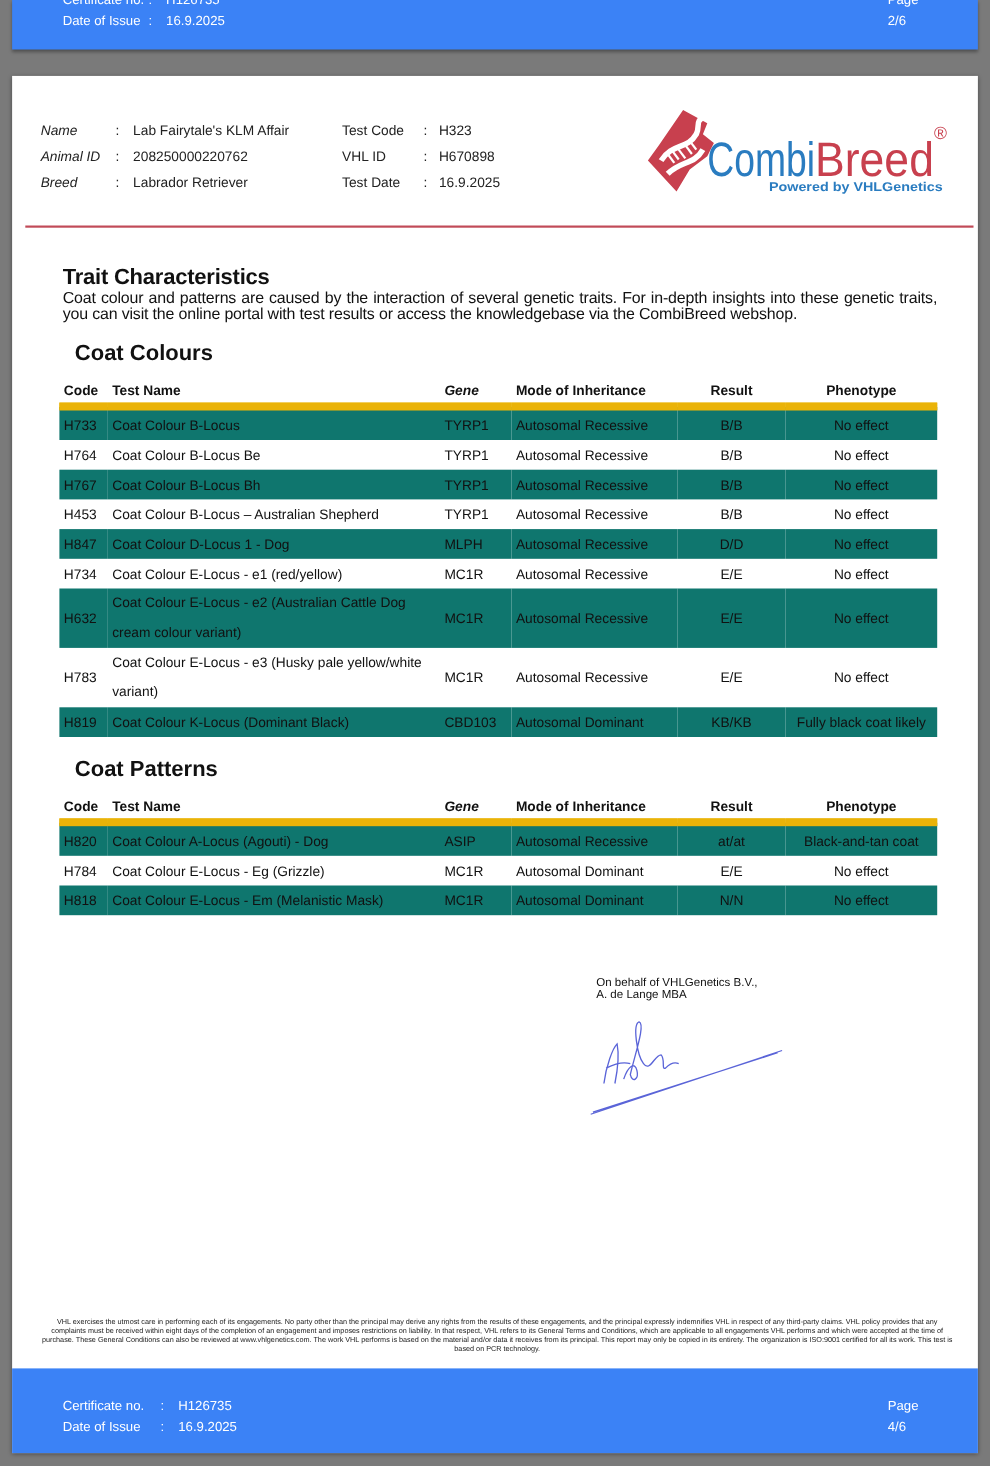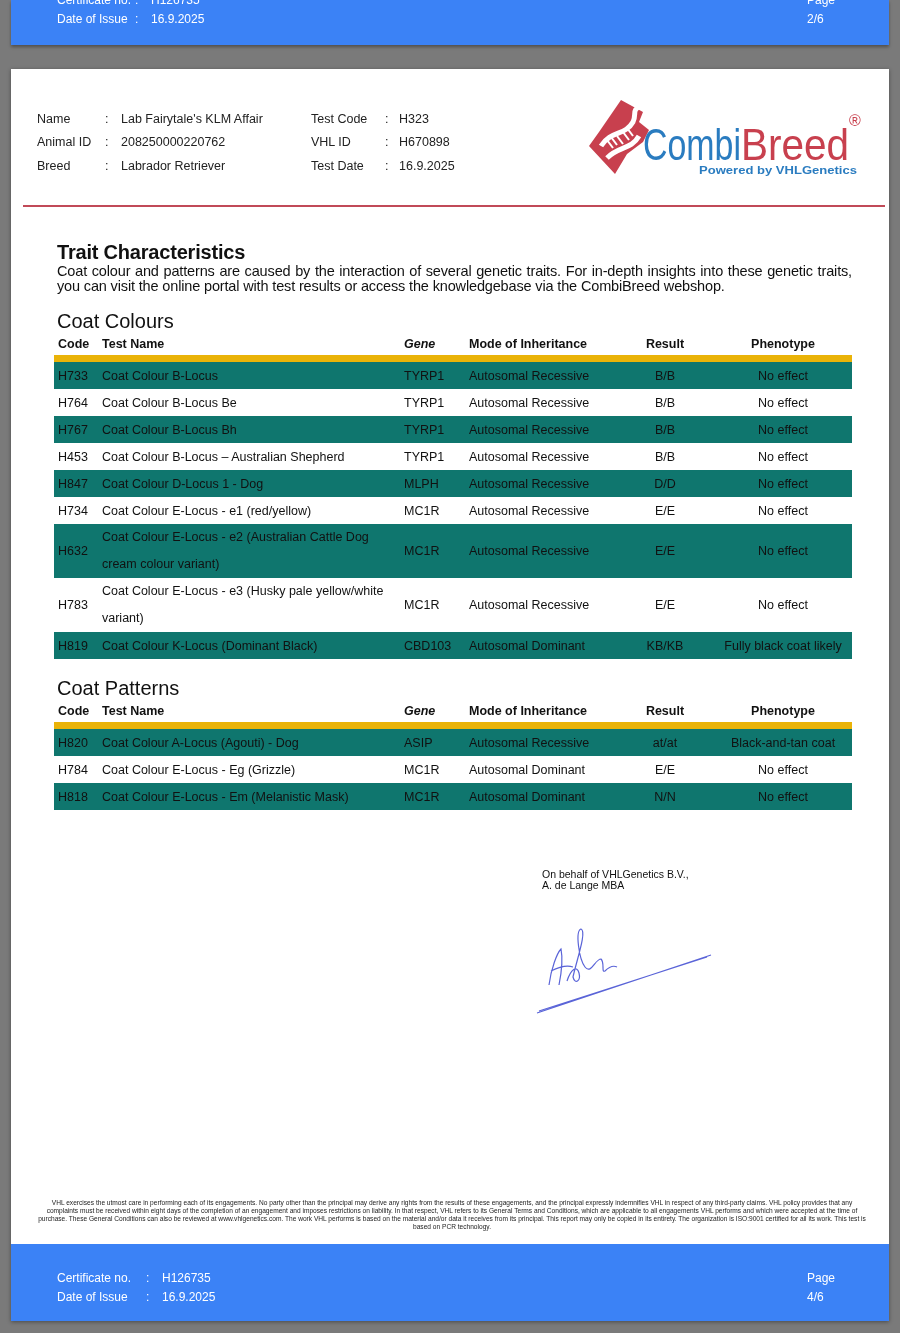--- a/index.html
+++ b/index.html
@@ -30,46 +30,46 @@
   .footer-grid .col { width:16px; }
 
   
   .page {
     position:absolute; left:11px; top:69px; width:878px; height:1252px;
     background:#fff;
     box-shadow:0 1px 4px rgba(0,0,0,0.4);
   }
   .header-info { position:absolute; left:26px; top:38px; font-size:12.5px; color:#222; }
   .info-row { display:flex; height:23.5px; align-items:center; }
-  .info-row .k { width:60px; }
+  .info-row .k { width:60px;font-style:italic; }
   .info-row .c { width:24px; text-align:left; padding-left:8px; box-sizing:border-box; }
   .info-row .v { width:190px; }
   .info-row .k2 { width:68px; }
   .info-row .c2 { width:20px; padding-left:6px; box-sizing:border-box;}
   .logo { position:absolute; left:576px; top:27px; width:284px; height:84px; }
   .header-rule {
     position:absolute; left:12px; top:136px; width:862px; height:2px; background:#c14a58;
   }
   .content { position:absolute; left:46px; top:171px; width:795px; color:#111; }
   h1.trait-title { margin:0; font-size:20px; font-weight:bold; line-height:24px; letter-spacing:-0.2px; }
   p.intro { margin:0; font-size:14.5px; line-height:15px; text-align:justify; letter-spacing:-0.15px; }
-  h2.section-title { margin:0; font-size:20px; font-weight:normal; line-height:24px; }
+  h2.section-title { margin:11px; font-size:20px; font-weight:bold; line-height:24px; }
   table { border-collapse:collapse; width:798px; font-size:12.5px; margin-left:-3px; }
   th { font-weight:bold; text-align:left; height:22px; padding:0 4px; border-bottom:7px solid #eab308; }
   td { padding:0 4px; height:27px; }
   tr.shade td { background:#0f766e; }
   tr.tall td { height:54px; line-height:27px; }
   .w-code { width:36px; }
   .w-name { width:294px;margin-left:26px; }
   .w-gene { width:57px;font-style:italic; }
   .w-mode { width:143px; }
   .w-res { width:90px; text-align:center; }
   .w-phen { text-align:center; }
   td.center { text-align:center; }
-  .sign { position:absolute; left:531px; top:800px; font-size:10.5px; line-height:11px; color:#111; }
+  .sign { position:absolute; left:531px; top:819px; font-size:10.5px; line-height:11px; color:#111; }
   .signature { position:absolute; left:510px; top:850px; width:200px; height:100px; }
   .disclaimer {
     position:absolute; left:26px; top:1130px; width:830px;
     font-size:6.6px; line-height:8px; text-align:center; color:#222;
   }
   .footer {
     position:absolute; left:0; top:1175px; width:878px; height:77px;
   }
   .footer .rows { position:absolute; left:46px; top:25px; font-size:12px; line-height:19px; }
   .footer .pg { position:absolute; left:796px; top:25px; font-size:12px; line-height:19px; }

